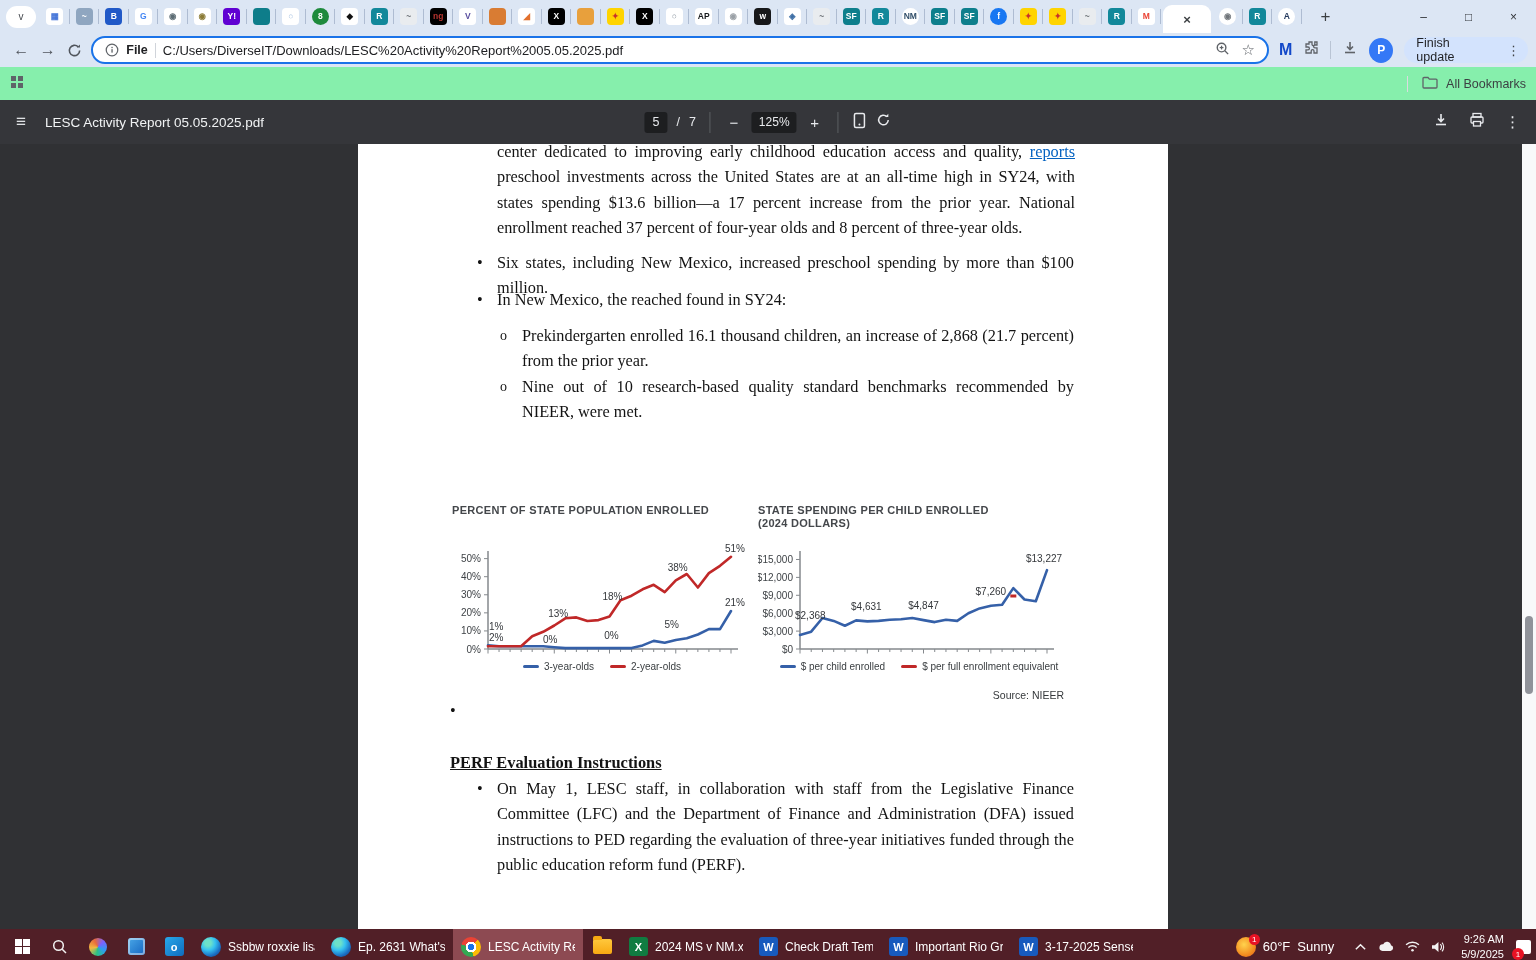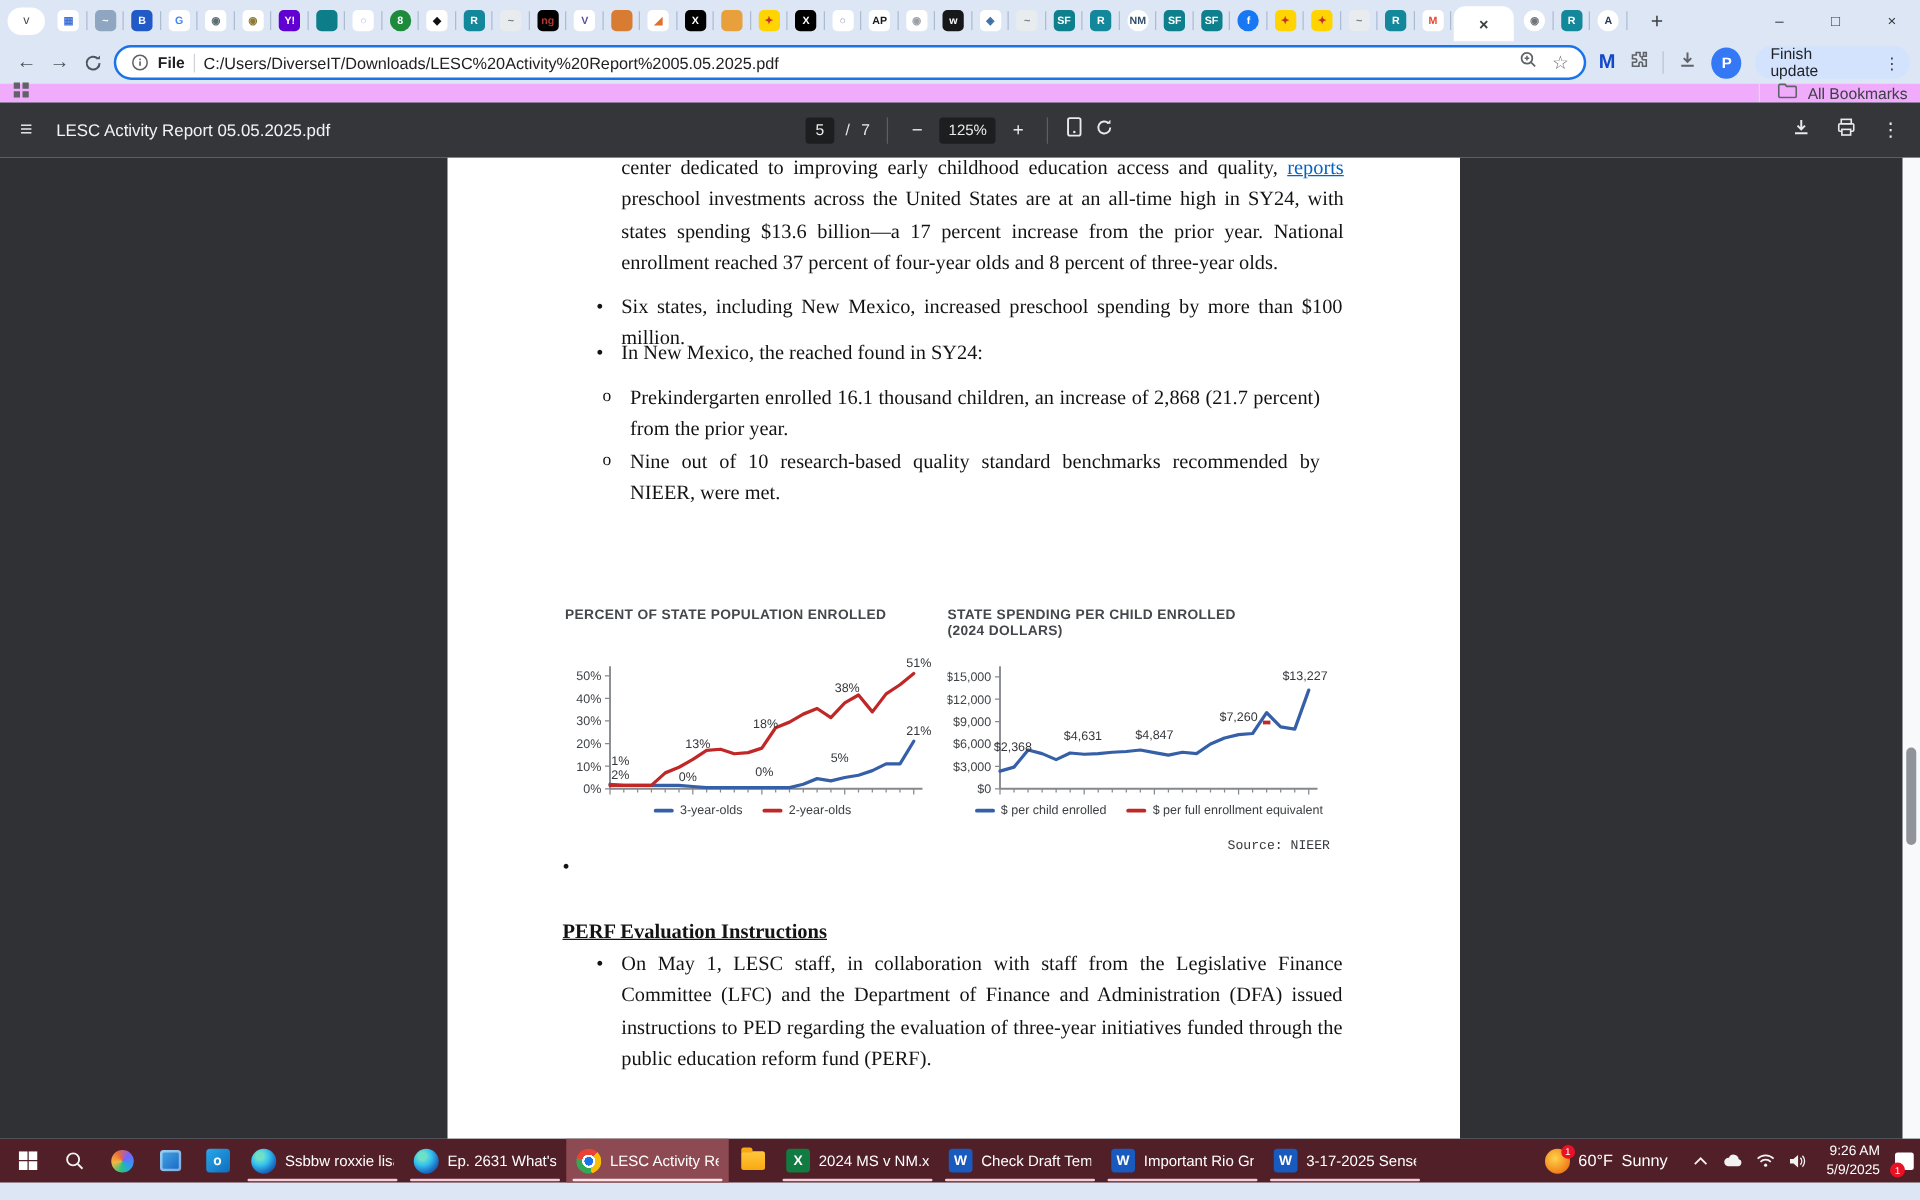--- a/index.html
+++ b/index.html
@@ -31,21 +31,21 @@
   .omni-right { display:flex; align-items:center; gap:12px; color:#5f6368; }
   .star { font-size:15px; color:#5f6368; }
   .browser-actions { display:flex; align-items:center; gap:11px; margin-left:10px; }
   .mwb { font-size:16px; font-weight:bold; color:#1248c9; }
   .vdiv { width:1px; height:18px; background:#b9c4d4; }
   .avatar { width:25px; height:25px; border-radius:50%; background:#3478f6; color:#fff; font-size:12px; font-weight:bold; display:flex; align-items:center; justify-content:center; }
   .update-pill { height:26px; border-radius:13px; background:#d3e3fd; display:flex; align-items:center; gap:20px; padding:0 8px 0 12px; font-size:12.5px; color:#1f2023; }
   .kebab { color:#3c4043; font-size:13px; }
 
   
-  .bookmarksbar { height:15px; background:#f0abfc; display:flex; align-items:center; padding:0 10px; }
+  .bookmarksbar { height:33px; background:#86efac; display:flex; align-items:center; padding:0 10px; }
   .bm-right { margin-left:auto; display:flex; align-items:center; gap:8px; }
   .bm-div { width:1px; height:16px; background:#dadce0; margin-right:6px; }
   .bm-label { font-size:12.5px; color:#3c4043; }
 
   
   .pdfbar { height:44px; background:#35363a; display:flex; align-items:center; color:#e8eaed; position:relative; }
   .pdf-menu { font-size:17px; color:#dfe1e4; margin-left:16px; }
   .pdf-title { margin-left:19px; font-size:13.5px; color:#f1f3f4; }
   .pdf-center { position:absolute; left:50%; transform:translateX(-50%); display:flex; align-items:center; gap:9px; }
   .pagebox { background:#1d1e20; min-width:23px; height:21px; border-radius:3px; display:flex; align-items:center; justify-content:center; font-size:12.5px; padding:0 4px; }
@@ -58,27 +58,27 @@
   
   .pdf-area { position:relative; height:785px; background:#303134; overflow:hidden; }
   .page { position:absolute; left:358px; top:0; width:810px; height:785px; background:#ffffff; font-family:"Liberation Serif",serif; color:#131313; }
   .scrollbar { position:absolute; right:0; top:0; width:14px; height:785px; background:#f8f9fa; }
   .sthumb { position:absolute; left:3px; width:8px; top:472px; height:78px; background:#90939a; border-radius:4px; }
 
   .intro { position:absolute; top:-5px; left:139px; width:578px; font-size:16.3px; line-height:25.4px; text-align:justify; }
   .doclink { color:#0563c1; text-decoration:underline; }
   .li1 { position:absolute; left:117px; width:599px; font-size:16.3px; line-height:25.4px; text-align:justify; padding-left:22px; }
   .li1::before { content:"\2022"; position:absolute; left:2px; }
-  .sublist { position:absolute; top:179px; left:124px; width:574px; }
+  .sublist { position:absolute; top:179px; left:142px; width:574px; }
   .li2 { position:relative; font-size:16.3px; line-height:25.4px; text-align:justify; padding-left:22px; }
   .li2::before { content:"o"; position:absolute; left:0; font-size:14px; }
   .empty-bullet { position:absolute; top:557px; left:92px; font-size:16.3px; }
   .perf-heading { position:absolute; top:606px; left:92px; font-size:16.4px; font-weight:bold; text-decoration:underline; line-height:25px; }
   .perf-li { top:632px; }
-  .source { position:absolute; top:545px; right:104px; font-family:Liberation Mono, monospace; font-size:10.5px; color:#35383b; }
+  .source { position:absolute; top:545px; right:104px; font-family:Liberation Sans, sans-serif; font-size:10.5px; color:#35383b; }
 
   
   .charts { position:absolute; top:360px; left:94px; display:flex; gap:6px; font-family:"Liberation Sans",sans-serif; }
   .chart { display:flex; flex-direction:column; }
   .chart.c0 { width:300px; }
   .chart.c1 { width:322px; }
   .c-titlebox { height:30px; }
   .c-title, .c-subtitle { font-size:11px; font-weight:700; color:#44474b; text-align:left; letter-spacing:0.3px; line-height:13px; }
   .tick { font-family:"Liberation Sans",sans-serif; font-size:10px; fill:#3f4347; }
   .ann { font-family:"Liberation Sans",sans-serif; font-size:10px; fill:#34373b; }

